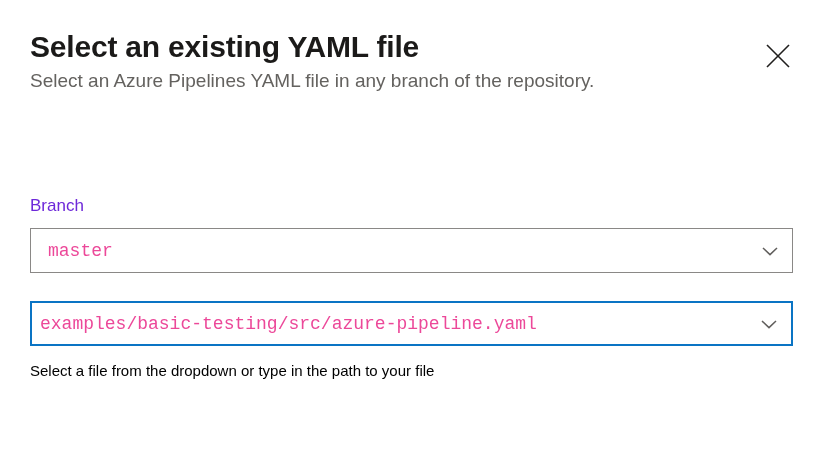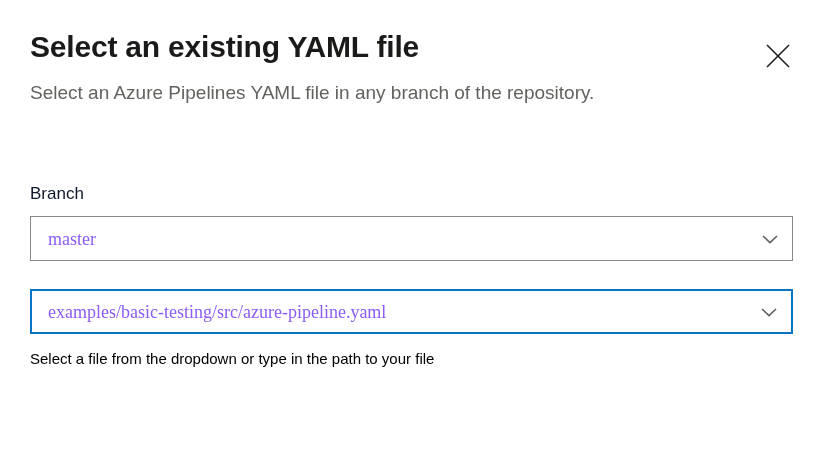--- a/index.html
+++ b/index.html
@@ -38,21 +38,21 @@
     letter-spacing: -0.2px;
     margin: 0;
     padding: 0;
     max-width: 680px;
   }
   .subtitle {
     font-size: 19px;
     font-weight: 400;
     line-height: 30px;
     color: #64625f;
-    margin: 12px 0 0 0;
+    margin: 0 0 0 0;
     max-width: 600px;
   }
 
   
   .close-button {
     position: absolute;
     right: 18px;
     top: 32px;
     width: 48px;
     height: 48px;
@@ -72,22 +72,22 @@
   .form {
     position: absolute;
     left: 30px;
     top: 182px;
     width: 763px;
   }
 
   .field-label {
     font-size: 17px;
     line-height: 24px;
-    color: #0f172a;
-    margin: 0 0 10px 0;
+    color: #6d28d9;
+    margin: 12px 0 10px 0;
     display: block;
   }
 
   .combo {
     position: relative;
     box-sizing: border-box;
     width: 763px;
     height: 45px;
     background: #ffffff;
     border: 1px solid #8a8886;
@@ -95,32 +95,32 @@
     align-items: center;
     cursor: pointer;
   }
   .combo.focused {
     border: 2px solid #0a74c4;
   }
   .combo-value {
     flex: 1 1 auto;
     font-size: 18px;
     line-height: 24px;
-    color: #8b5cf6;
+    color: #ec4899;
     padding-left: 17px;
     white-space: nowrap;
     overflow: hidden;
     text-overflow: ellipsis;
     background: transparent;
     border: none;
     outline: none;
-    font-family: Liberation Serif, serif;
+    font-family: Liberation Mono, monospace;
   }
   .combo.focused .combo-value {
-    padding-left: 16px;
+    padding-left: 8px;
   }
   .combo-caret {
     flex: 0 0 auto;
     width: 44px;
     height: 43px;
     display: flex;
     align-items: center;
     justify-content: center;
   }
   .combo-caret svg { display: block; }

